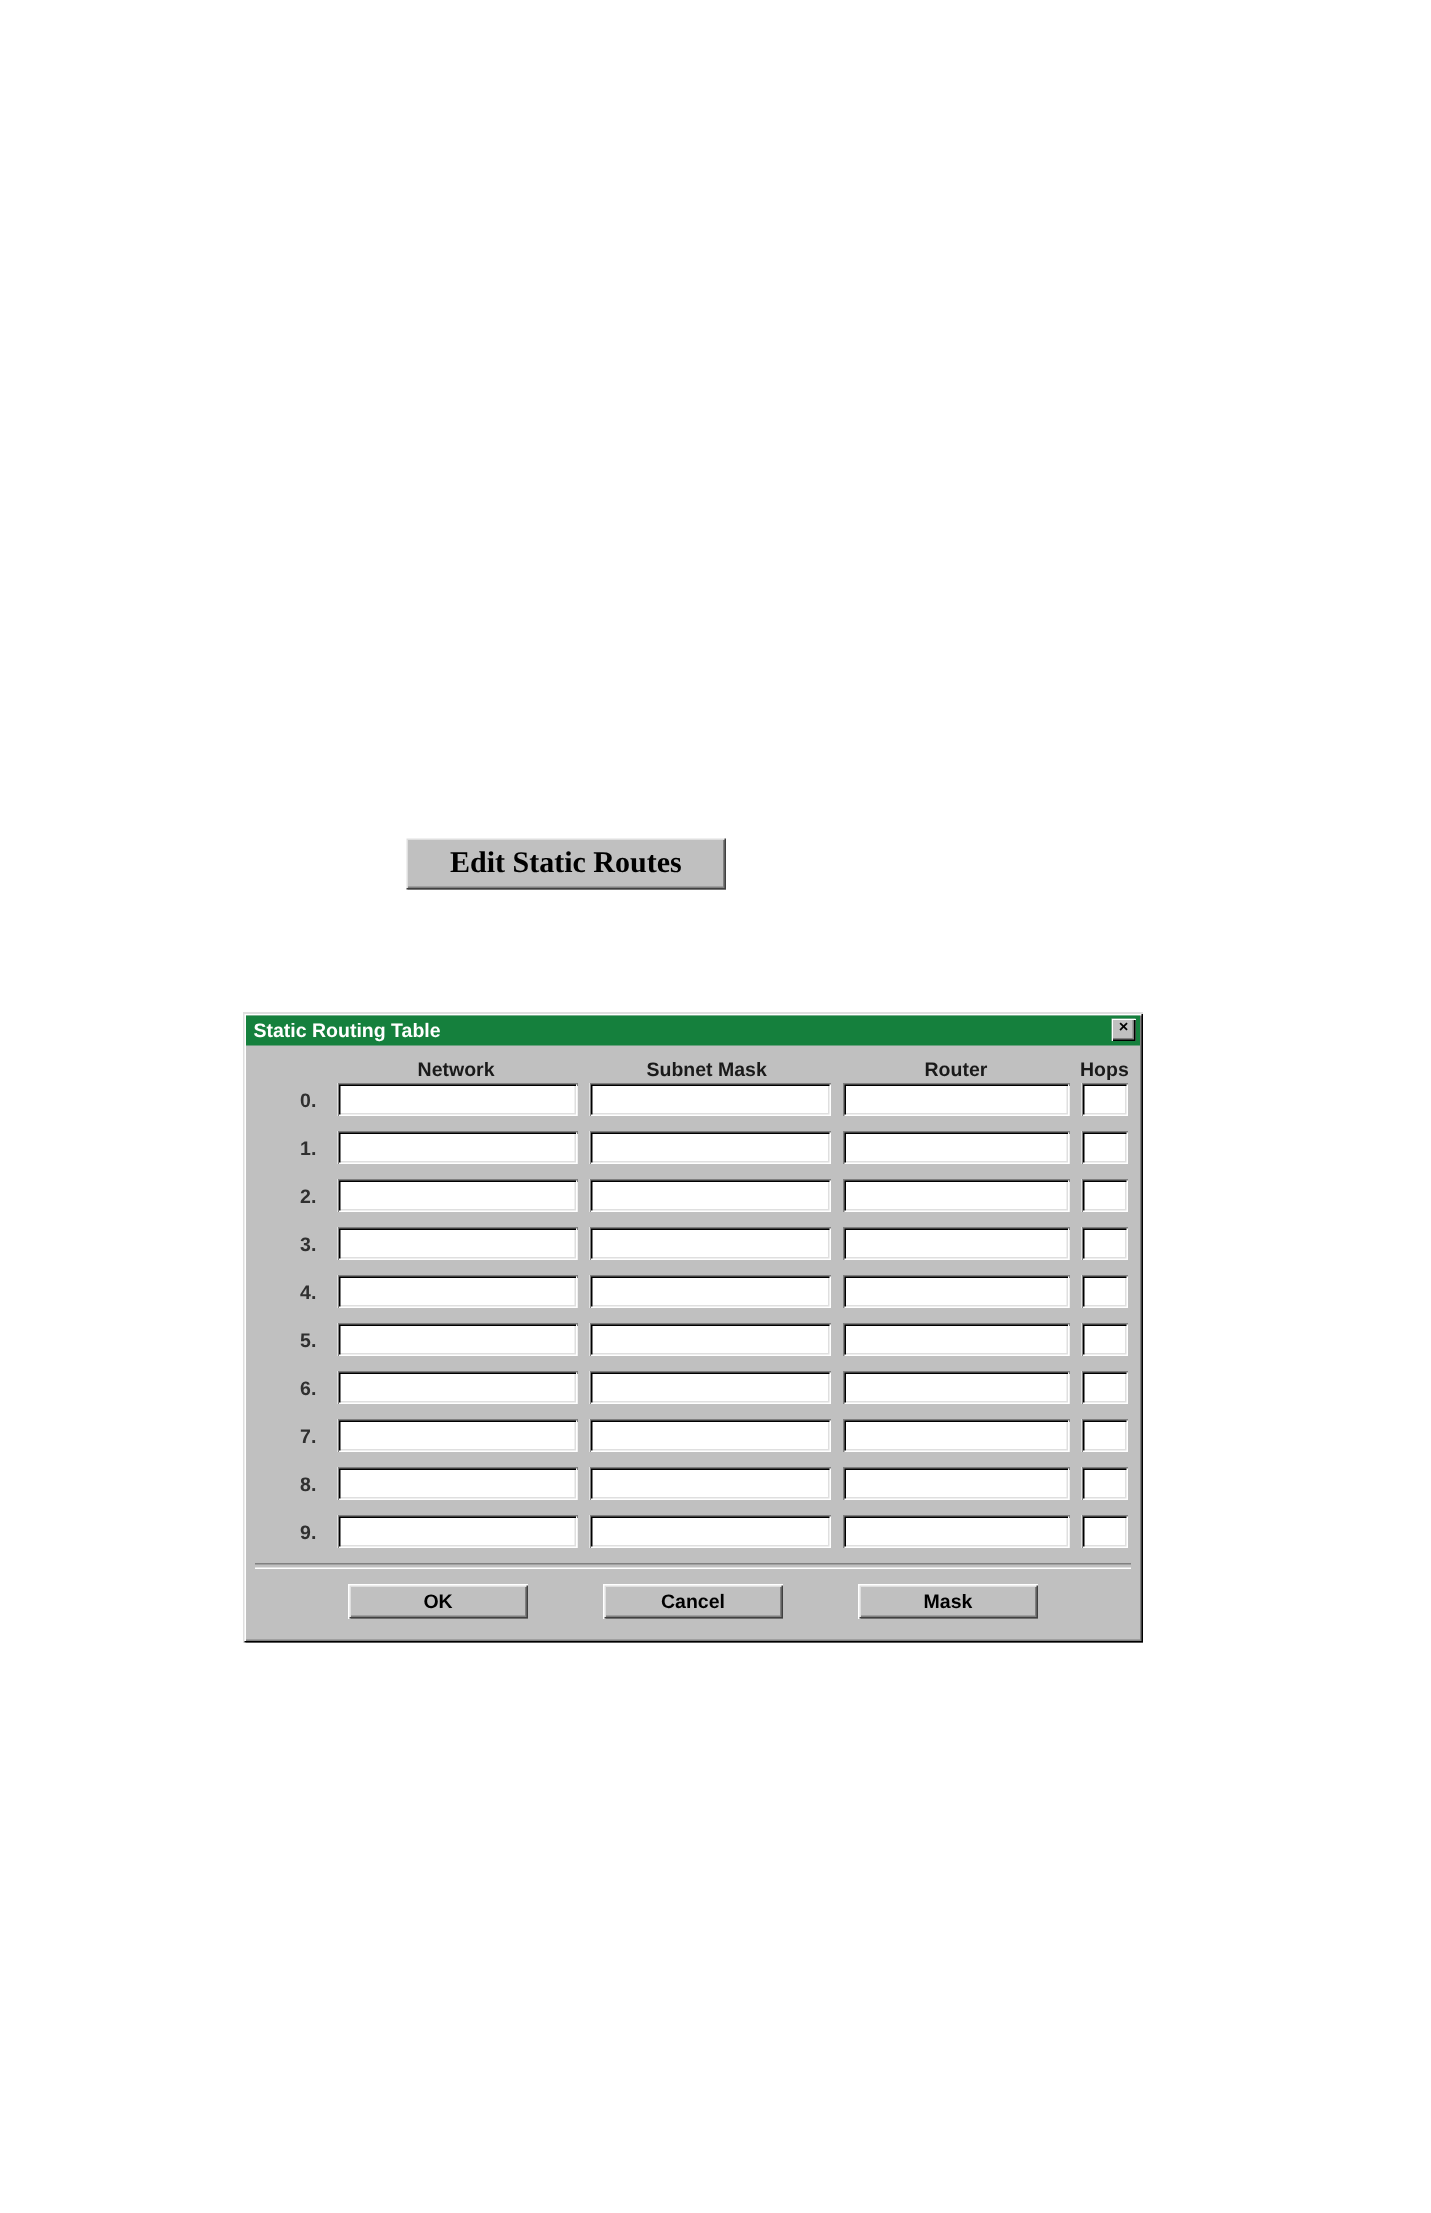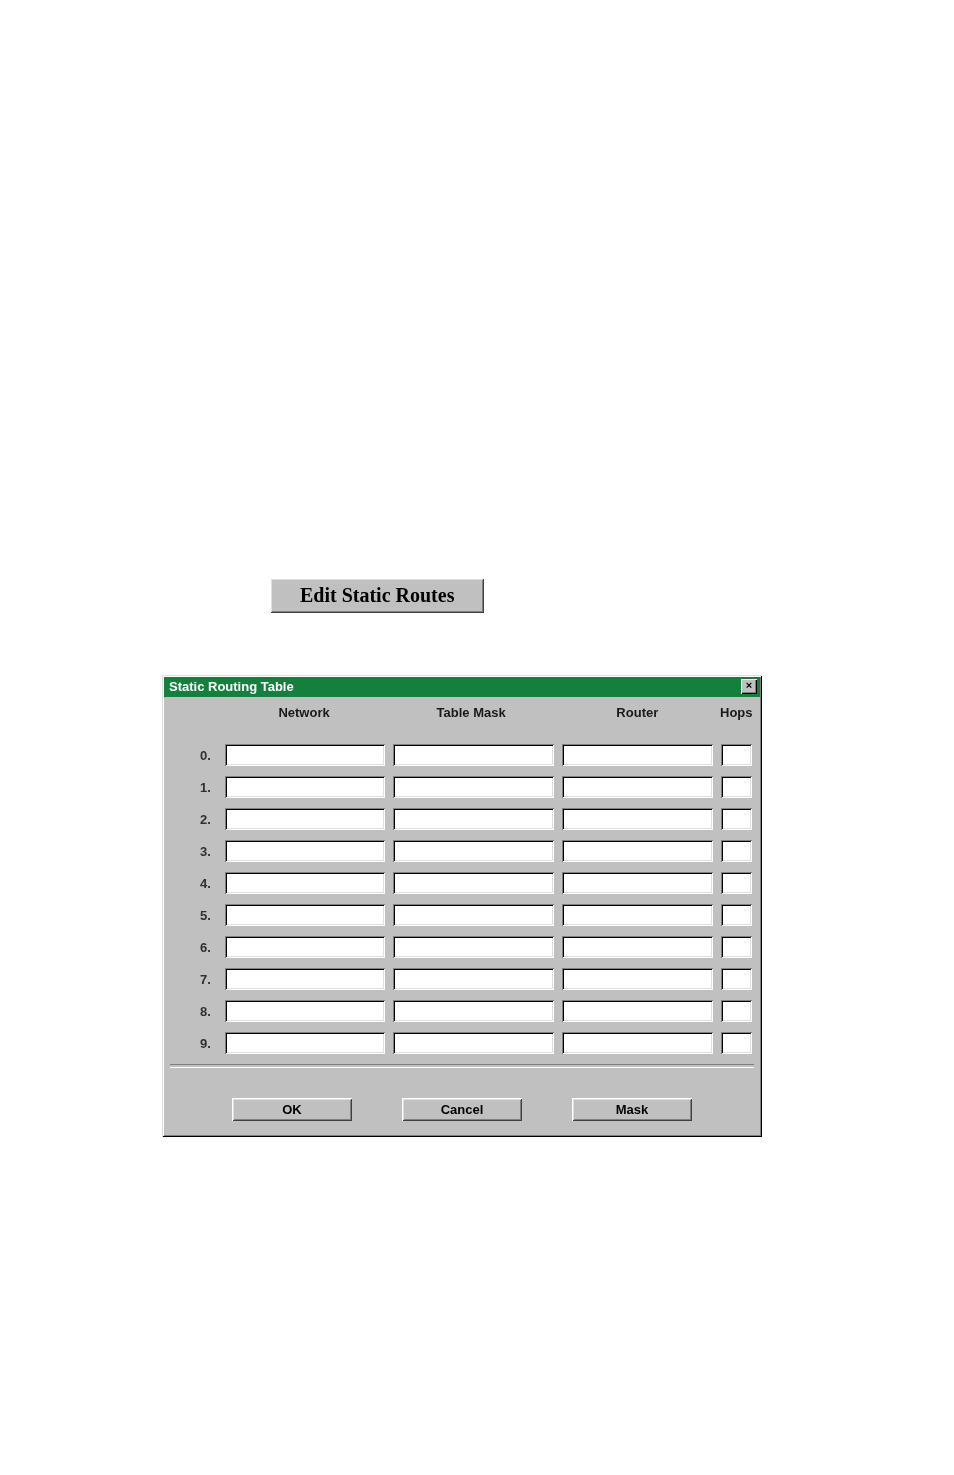--- a/index.html
+++ b/index.html
@@ -26,21 +26,20 @@
     font-weight: bold;
     font-size: 20px;
     font-family: "Times New Roman", serif;
     box-shadow:
       inset 1px 1px 0 #ffffff,
       inset -1px -1px 0 #404040,
       inset 2px 2px 0 #dfdfdf,
       inset -2px -2px 0 #808080;
     cursor: pointer;
     color: #000;
-    margin-top: 20px;
   }
   .win-button.small {
     font-family: "MS Sans Serif", Arial, sans-serif;
     font-size: 13px;
     padding: 4px 0;
     width: 120px;
   }
 
   
   .dialog {
@@ -87,21 +86,21 @@
   .content {
     padding: 6px 8px 10px 8px;
   }
 
   .hdr-row, .data-row {
     display: flex;
     align-items: center;
     margin-bottom: 10px;
   }
   .hdr-row {
-    margin-bottom: 24px;
+    margin-bottom: 2px;
     margin-top: 2px;
   }
   .col-idx { width: 40px; text-align: right; padding-right: 14px; font-weight: bold; color:#303030;}
   .col-net { width: 165px; margin-right: 8px; }
   .col-mask { width: 165px; margin-right: 8px; }
   .col-router { width: 155px; margin-right: 8px; }
   .col-hops { width: 32px; }
 
   .hdr-row .col-idx { }
   .hdr-row > div { font-weight: bold; text-align: center; color:#1a1a1a; }
@@ -145,21 +144,21 @@
 
 <div class="dialog">
   <div class="titlebar">
     <span>Static Routing Table</span>
     <div class="close-box">×</div>
   </div>
   <div class="content">
     <div class="hdr-row">
       <div class="col-idx"></div>
       <div class="col-net">Network</div>
-      <div class="col-mask">Table Mask</div>
+      <div class="col-mask">Subnet Mask</div>
       <div class="col-router">Router</div>
       <div class="col-hops">Hops</div>
     </div>
 
     <div id="rows">
         <div class="data-row">
           <div class="col-idx">0.</div>
           <div class="col-net"><input type="text" class="sunk-input" value="" style=""></div>
           <div class="col-mask"><input type="text" class="sunk-input" value="" style=""></div>
           <div class="col-router"><input type="text" class="sunk-input" value="" style=""></div>

